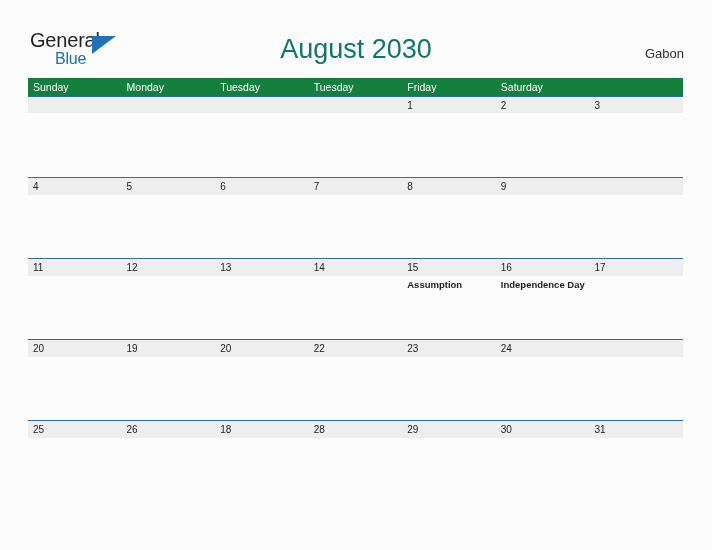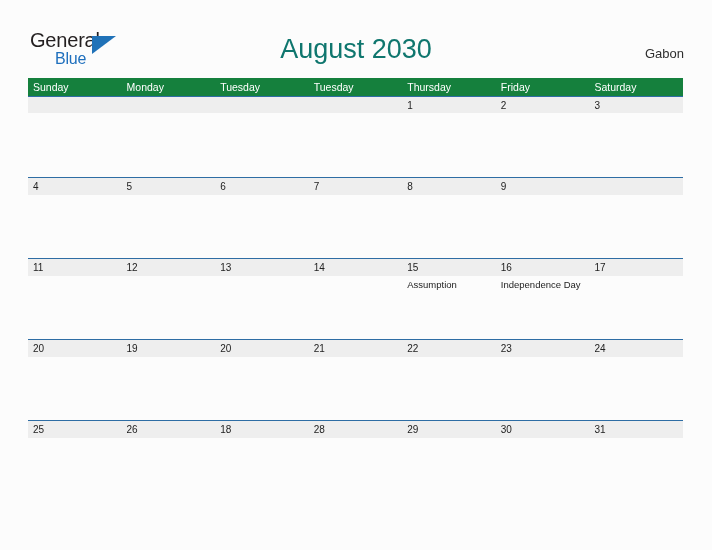--- a/index.html
+++ b/index.html
@@ -136,20 +136,21 @@
     padding-left: 5px;
     white-space: nowrap;
     overflow: hidden;
   }
 
   .event-band {
     display: flex;
     width: 655px;
     height: 63px;
     background: #fcfcfc;
+    font-weight: bold;
   }
   .event-cell {
     width: 93.571px;
     padding: 3px 4px 0 5px;
     font-size: 9.5px;
     line-height: 12px;
     color: #1c1c1c;
     overflow: hidden;
     word-wrap: break-word;
   }
@@ -175,21 +176,20 @@
     <div class="country">Gabon</div>
   </div>
 
   <div class="calendar">
 
     <div class="weekday-row">
       <div class="weekday-cell">Sunday</div>
       <div class="weekday-cell">Monday</div>
       <div class="weekday-cell">Tuesday</div>
       <div class="weekday-cell">Tuesday</div>
-      <div class="weekday-cell">Thursday</div>
       <div class="weekday-cell">Friday</div>
       <div class="weekday-cell">Saturday</div>
     </div>
 
     <div class="week-row first">
       <div class="date-band">
         <div class="date-cell"></div>
         <div class="date-cell"></div>
         <div class="date-cell"></div>
         <div class="date-cell"></div>
@@ -289,21 +289,20 @@
             <span class="event-text"></span>
           </div>
       </div>
     </div>
 
     <div class="week-row">
       <div class="date-band">
         <div class="date-cell">20</div>
         <div class="date-cell">19</div>
         <div class="date-cell">20</div>
-        <div class="date-cell">21</div>
         <div class="date-cell">22</div>
         <div class="date-cell">23</div>
         <div class="date-cell">24</div>
       </div>
       <div class="event-band">
         <div class="event-cell">
             <span class="event-text"></span>
           </div>
         <div class="event-cell">
             <span class="event-text"></span>

